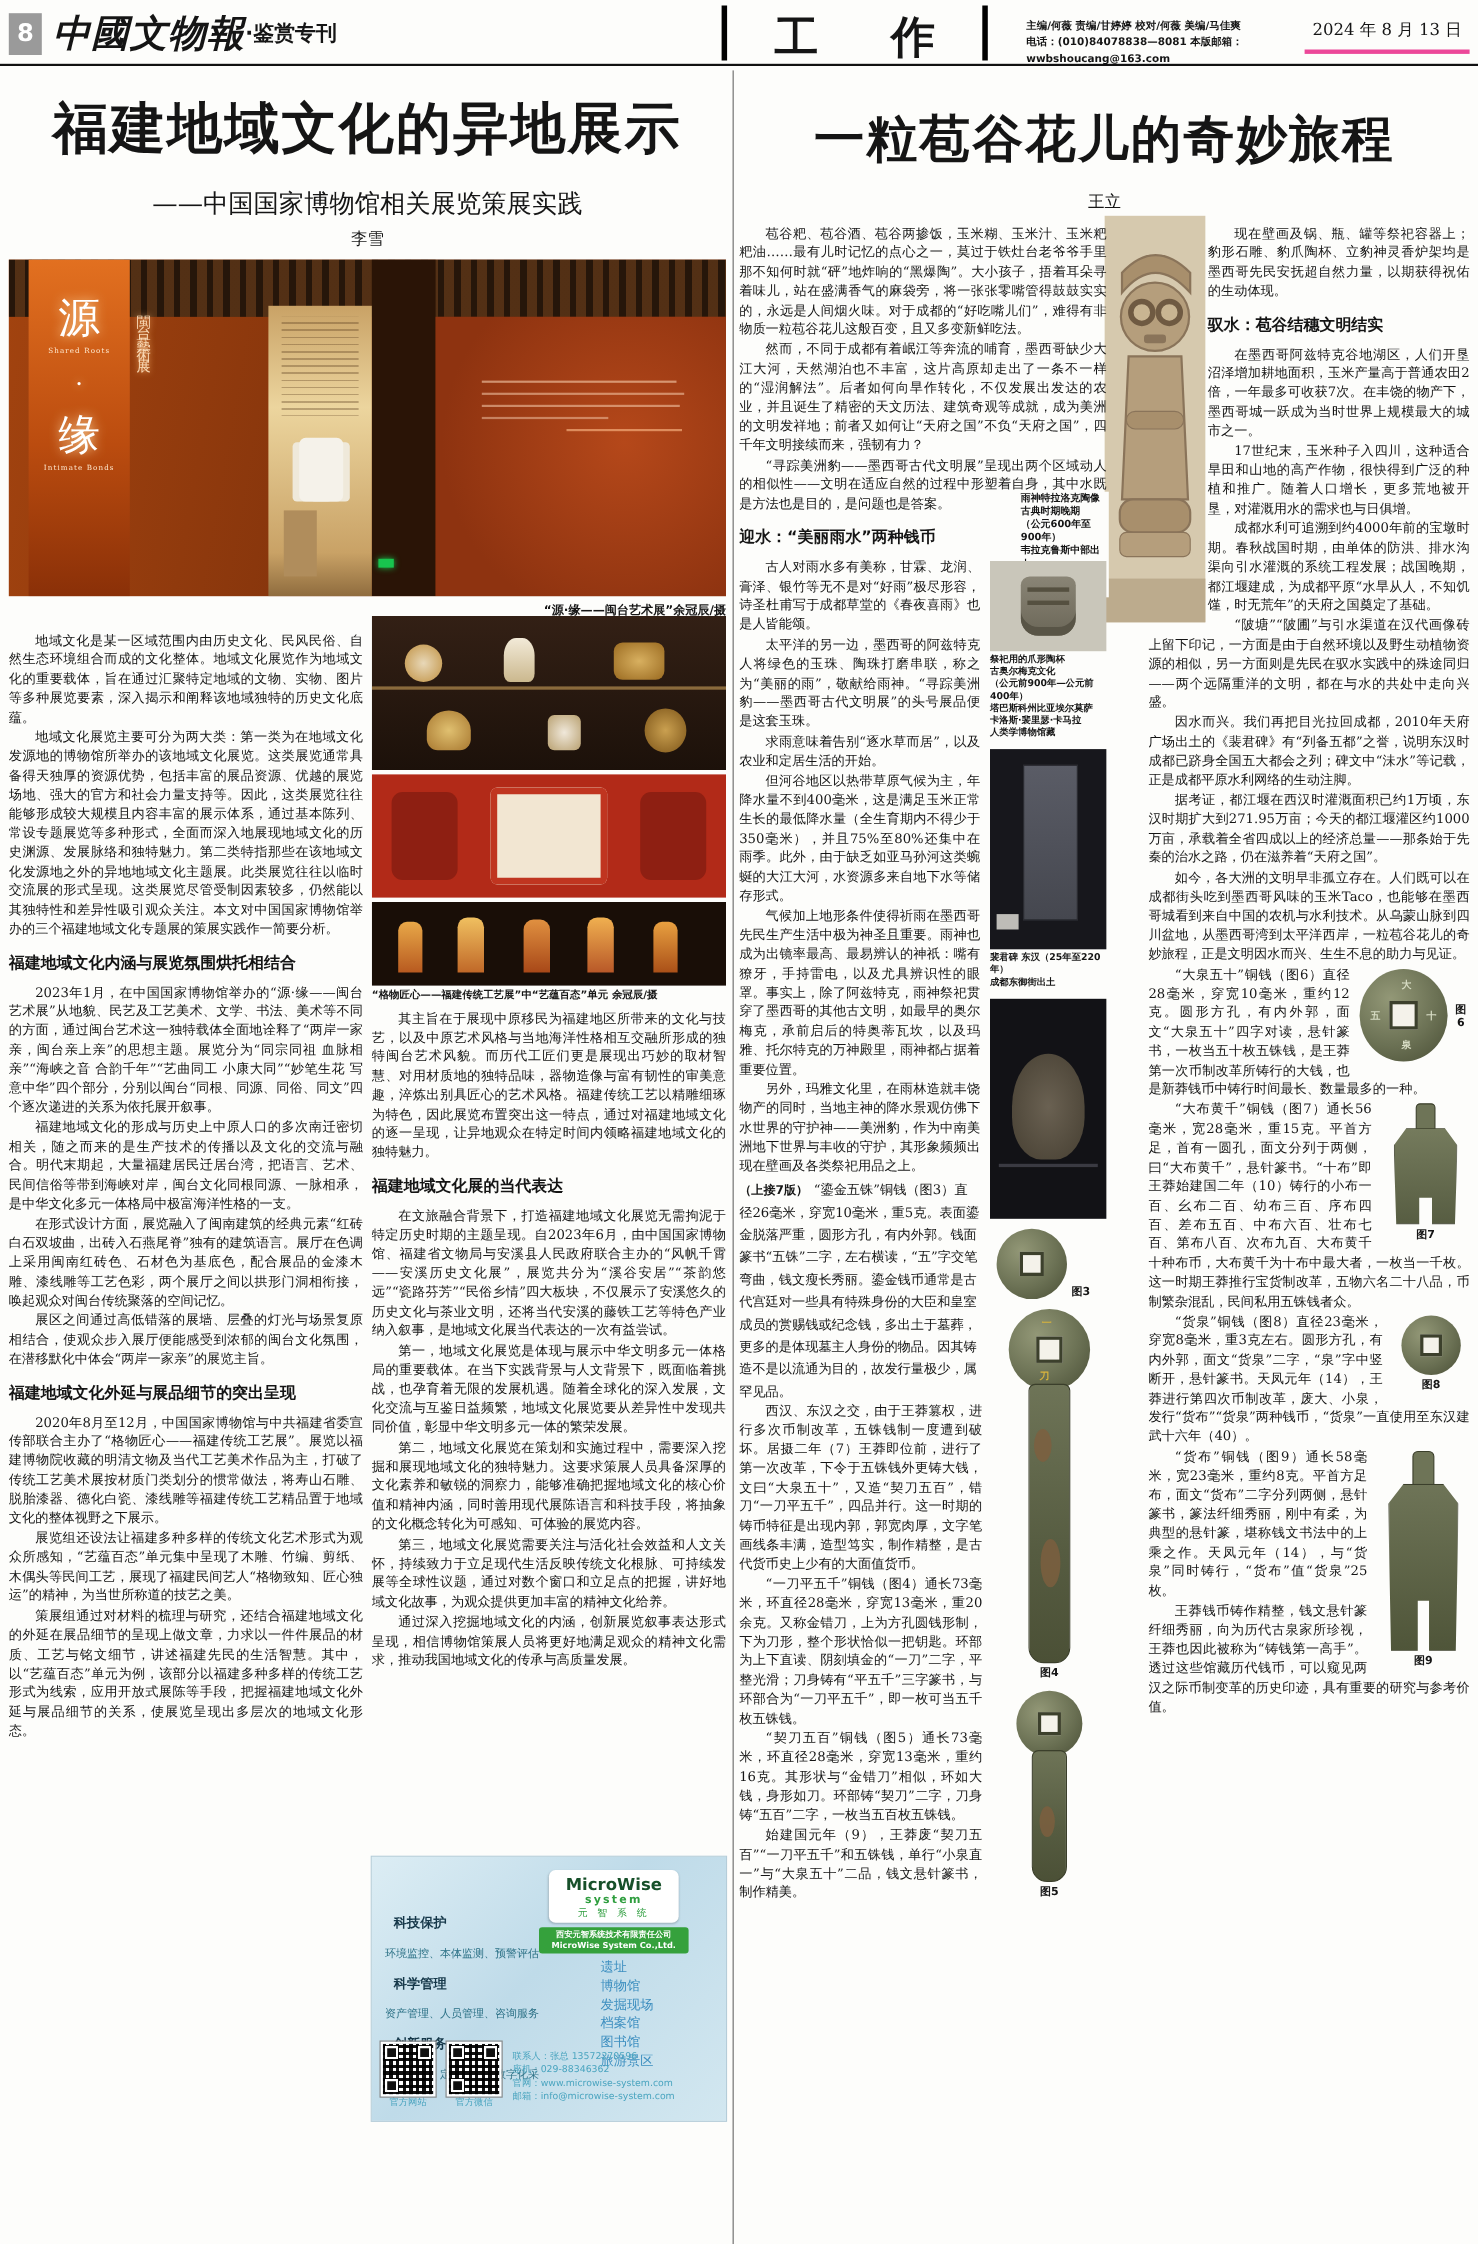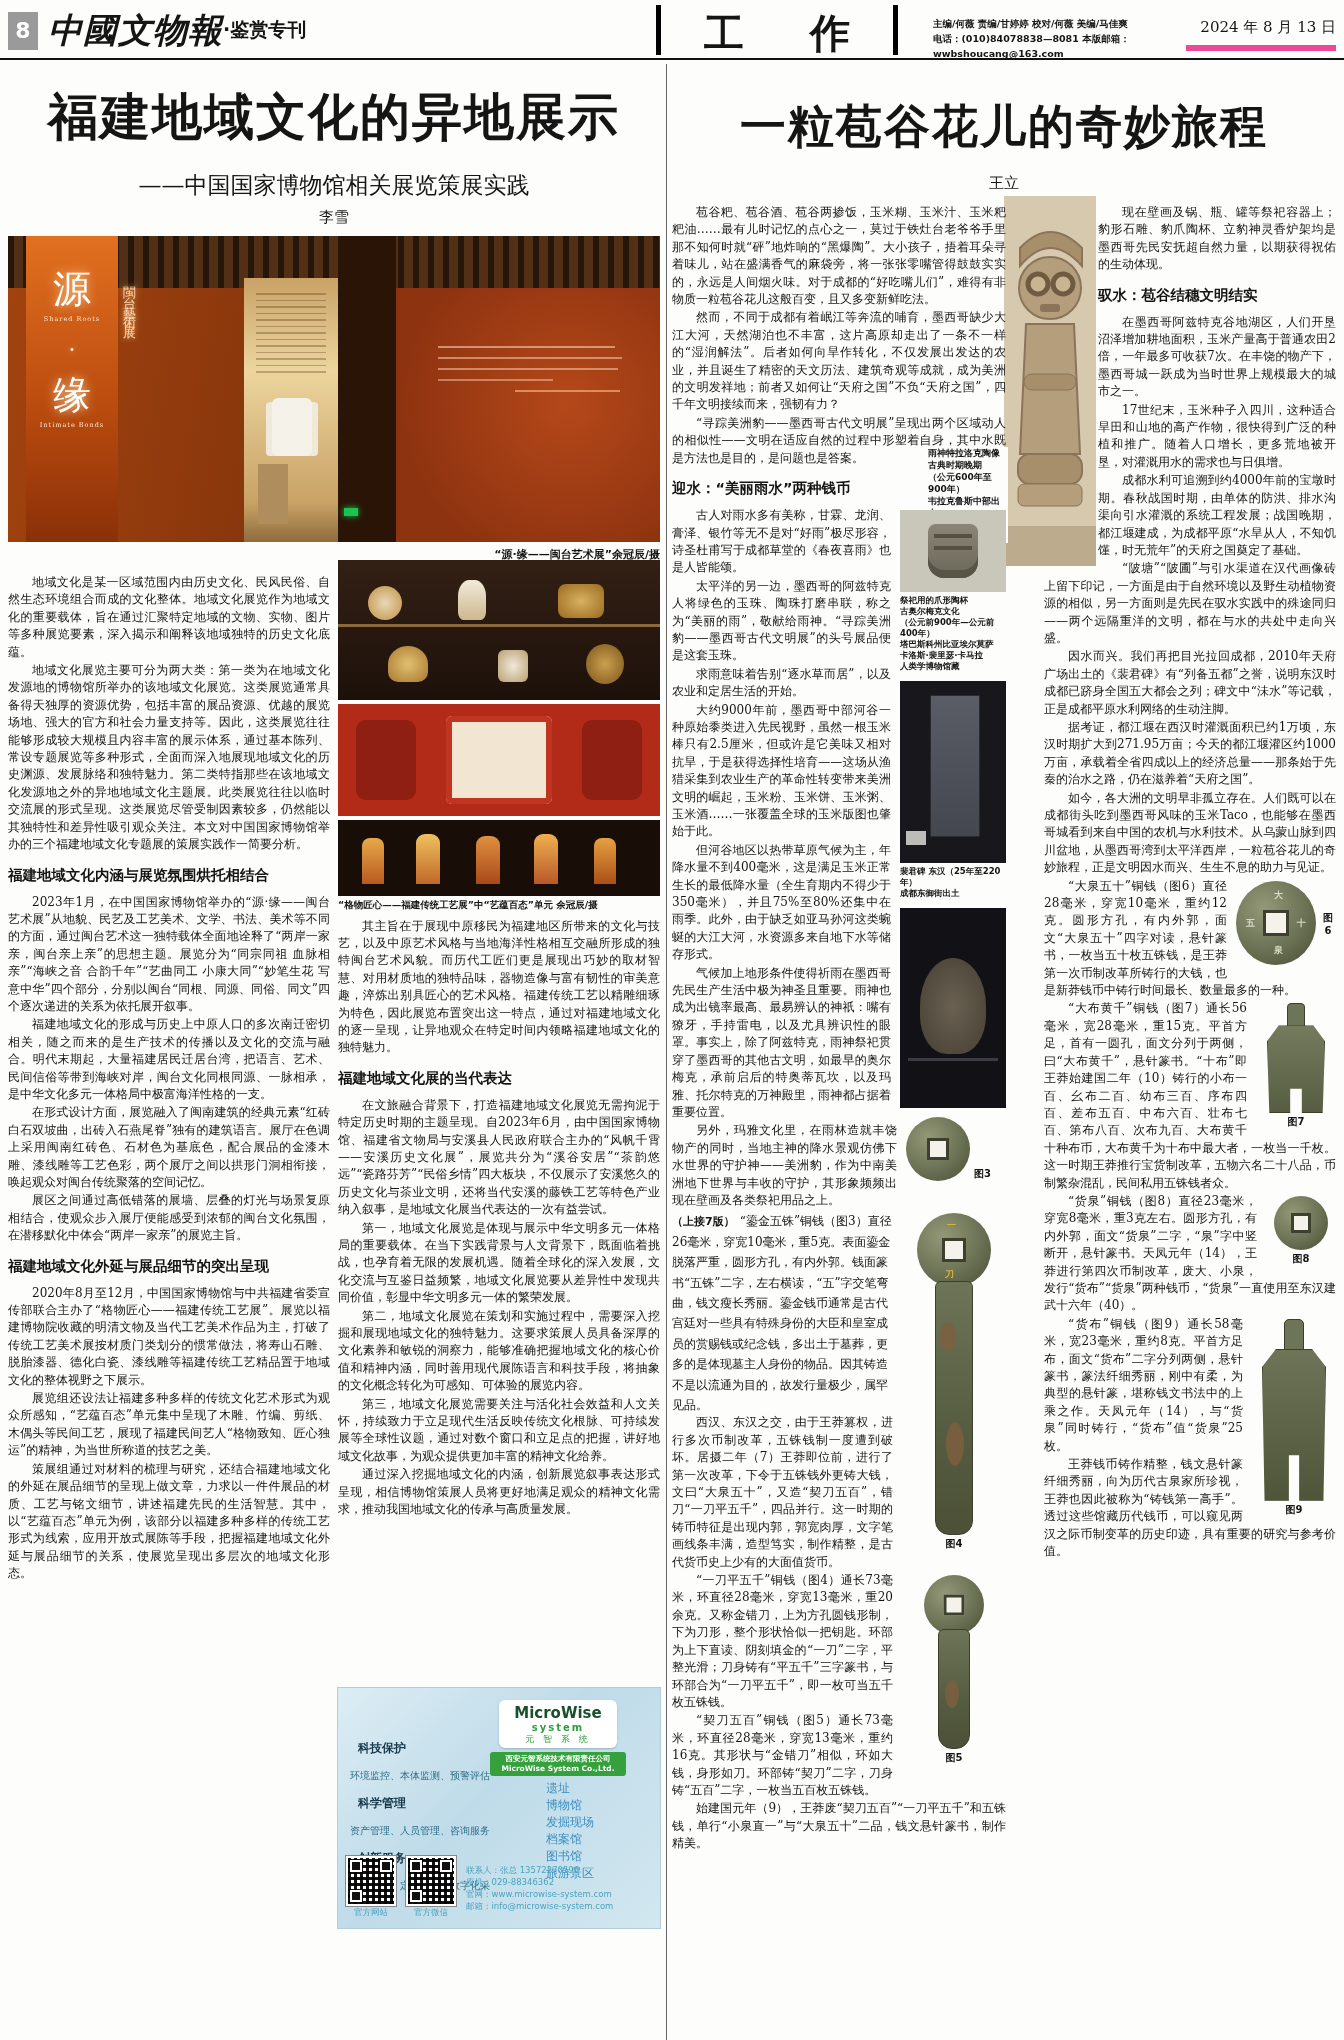--- a/index.html
+++ b/index.html
@@ -44,21 +44,21 @@
 <div class="abs" style="left:48px;top:8px;white-space:nowrap">
   <span style="font-size:34px;font-weight:900;font-style:italic;letter-spacing:1px">中國文物報</span><span class="sans" style="font-size:19px;font-weight:700;vertical-align:6px">·鉴赏专刊</span>
 </div>
 <div class="abs" style="left:656px;top:5px;width:5px;height:50px;background:#000"></div>
 <div class="abs" style="left:893px;top:5px;width:5px;height:50px;background:#000"></div>
 <div class="abs sans center" style="left:664px;top:6px;width:226px;font-size:40px;font-weight:900;letter-spacing:26px;text-indent:26px">工 作</div>
 <div class="abs sans" style="left:933px;top:16px;width:250px;font-size:9.5px;font-weight:700;line-height:15px">
   <div>主编/何薇 责编/甘婷婷 校对/何薇 美编/马佳爽</div>
   <div>电话：(010)84078838—8081 本版邮箱：wwbshoucang@163.com</div>
 </div>
-<div class="abs" style="left:1186px;top:18px;width:150px;font-size:15px;text-align:right;border-bottom:6px solid #ec4899;padding-bottom:8px">2024 年 8 月 13 日</div>
+<div class="abs" style="left:1186px;top:18px;width:150px;font-size:15px;text-align:center;border-bottom:4px solid #ec4899;padding-bottom:8px">2024 年 8 月 13 日</div>
 <div class="hline" style="left:0;top:58px;width:1344px;height:2px"></div>
 <div class="vline" style="left:666px;top:64px;height:1976px"></div>
 
 <div class="abs headline" style="left:8px;top:84px;width:652px;font-size:50px">福建地域文化的异地展示</div>
 <div class="abs center" style="left:8px;top:170px;width:652px;font-size:23px">——中国国家博物馆相关展览策展实践</div>
 <div class="abs center" style="left:8px;top:208px;width:652px;font-size:15px">李雪</div>
 
 <div class="abs photo" style="left:8px;top:236px;width:652px;height:306px;background:linear-gradient(100deg,#a2430f,#86350c 45%,#6f2a0a 60%,#93380e)">
   <div class="abs" style="left:0;top:0;width:652px;height:52px;background:#3f2410;
        background-image:repeating-linear-gradient(90deg,rgba(0,0,0,.4) 0 6px,rgba(120,70,30,.35) 6px 15px)"></div>
@@ -246,21 +246,20 @@
       <span class="cap-line">成都东御街出土</span>
     </div>
   </div>
   <p class="p">太平洋的另一边，墨西哥的阿兹特克人将绿色的玉珠、陶珠打磨串联，称之为“美丽的雨”，敬献给雨神。“寻踪美洲豹——墨西哥古代文明展”的头号展品便是这套玉珠。</p>
   <p class="p">求雨意味着告别“逐水草而居”，以及农业和定居生活的开始。</p>
 
   <div class="fr photo" style="width:106px;height:200px;background:#121216">
     <div class="abs" style="left:20px;top:50px;width:66px;height:96px;background:radial-gradient(#6a6152,#463f32);border-radius:50% 50% 40% 40%"></div>
     <div class="abs" style="left:8px;top:150px;width:90px;height:3px;background:#3a3a42"></div>
   </div>
-  <p class="p">大约9000年前，墨西哥中部河谷一种原始黍类进入先民视野，虽然一根玉米棒只有2.5厘米，但或许是它美味又相对抗旱，于是获得选择性培育——这场从渔猎采集到农业生产的革命性转变带来美洲文明的崛起，玉米粉、玉米饼、玉米粥、玉米酒……一张覆盖全球的玉米版图也肇始于此。</p>
   <p class="p">但河谷地区以热带草原气候为主，年降水量不到400毫米，这是满足玉米正常生长的最低降水量（全生育期内不得少于350毫米），并且75%至80%还集中在雨季。此外，由于缺乏如亚马孙河这类蜿蜒的大江大河，水资源多来自地下水等储存形式。</p>
 
   <div class="fr" style="width:100px">
     <div style="display:flex;align-items:flex-end;gap:4px">
       <div class="coin" style="width:64px;height:64px">
           <span class="hole" style="width:16px;height:16px"></span>
         </div>
       <div class="figlab">图3</div>
     </div>
   </div>

